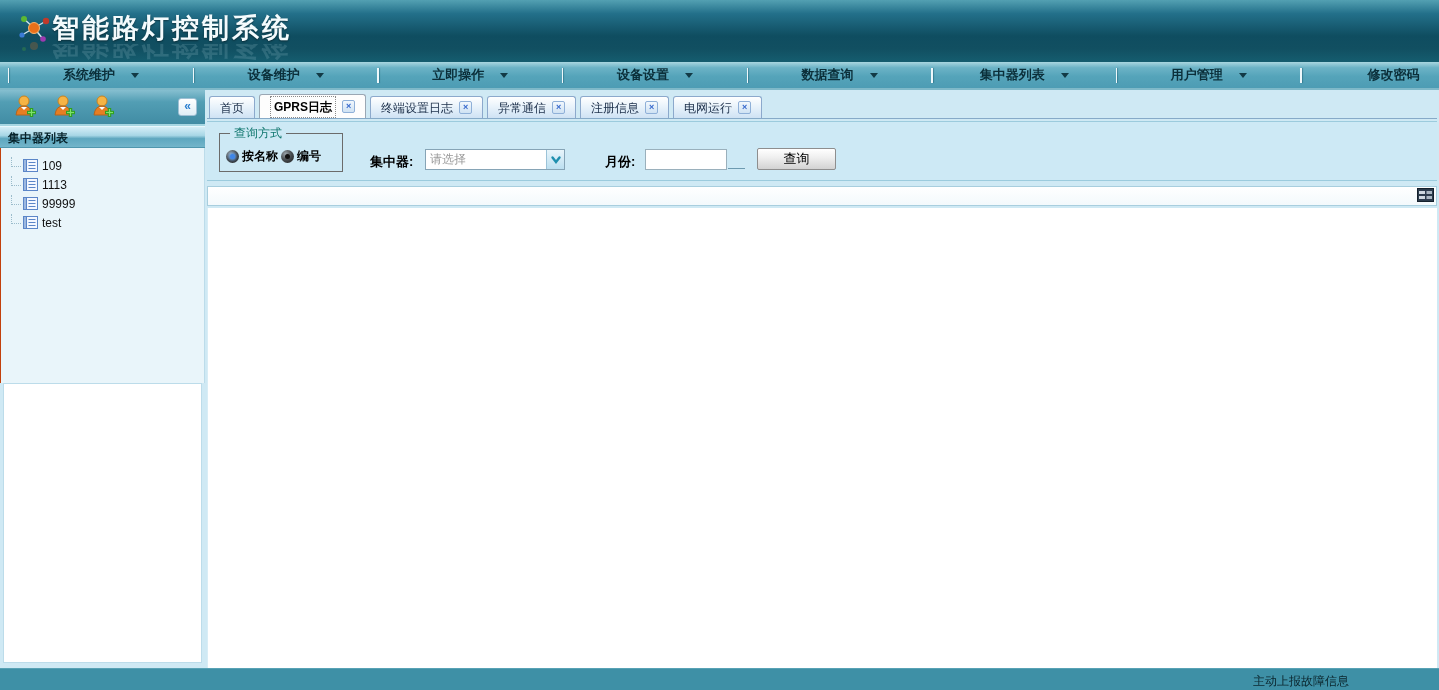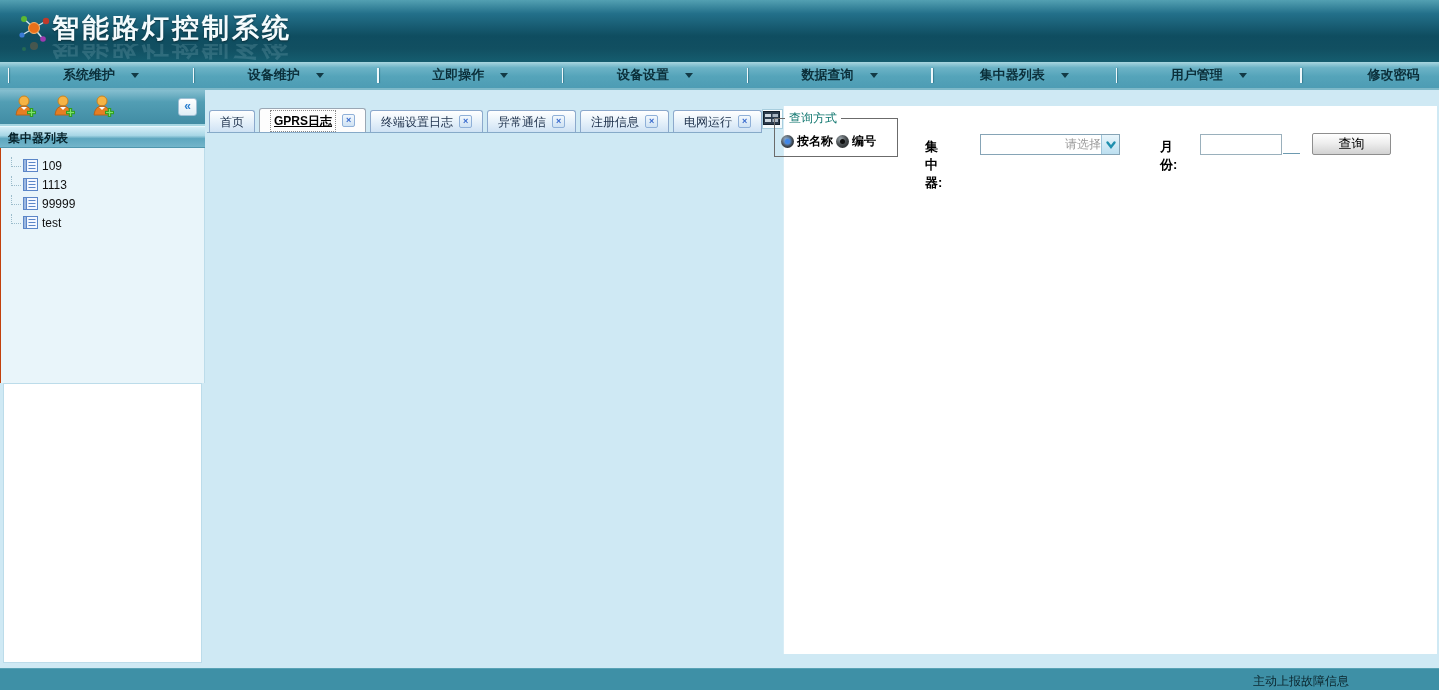--- a/index.html
+++ b/index.html
@@ -42,48 +42,48 @@
     background:linear-gradient(180deg,#d5eef7 0%,#a8d7e6 42%,#5ea7bf 58%,#73b5ca 100%);
     border-top:1px solid #e8f7fc; border-bottom:1px solid #4f96ad; }
   .tree-area { height:235px; background:#e9f5fa; padding:8px 0 0 10px; border-left:1px solid #c2410c; border-right:1px solid #bcdcea; }
   .tree-item { display:flex; align-items:center; height:19px; color:#111; cursor:pointer; }
   .tree-item::before { content:""; display:inline-block; width:9px; height:9px; margin-right:2px;
     border-left:1px dotted #9bbccb; border-bottom:1px dotted #9bbccb; margin-bottom:8px; }
   .tree-item svg { margin-right:4px; flex:none; }
   .group-panel { flex:1; background:#ffffff; border:1px solid #bcdcea; margin:0 3px 5px 3px; }
 
   
-  .content { flex:1; display:flex; flex-direction:row; padding:14px 2px; }
+  .content { flex:1; display:flex; flex-direction:column; padding:0 2px; }
   .tabstrip { height:29px; display:flex; align-items:flex-end; gap:4px; padding:3px 0 0 2px;
     border-bottom:1px solid #86aac8; }
   .tab { height:22px; line-height:20px; display:flex; align-items:center; padding:0 10px;
     background:linear-gradient(180deg,#ffffff 0%,#e9f3fb 45%,#cfe2f4 100%);
     border:1px solid #8ca9cc; border-bottom:none; border-radius:3px 3px 0 0;
     color:#1c2f4a; cursor:pointer; white-space:nowrap; }
   .tab.active { background:#fdfdfd; border-color:#9aa7b4; font-weight:bold; color:#000; height:24px; }
-  .tab.active .tab-label { border:1px dotted #8a8a8a; padding:0 3px;text-decoration:underline; }
+  .tab.active .tab-label { border:1px dotted #8a8a8a; padding:0 3px; }
   .tab-close { width:13px; height:13px; margin-left:6px; font-size:9px; line-height:11px; font-weight:bold;
     text-align:center; color:#3366cc; background:linear-gradient(180deg,#f2f8fd,#cfe2f3);
     border:1px solid #8fb0d8; border-radius:2px; cursor:pointer; }
 
   
   .query-panel { position:relative; height:60px; margin-top:2px; background:#cde9f5;
     border-top:1px solid #9ccbdd; border-bottom:1px solid #9ccbdd; }
   .qp-fieldset { position:absolute; left:12px; top:3px; width:124px; height:47px;
     border:1px solid #6b6b6b; padding:6px 6px 0 6px; }
   .qp-fieldset legend { color:#0f766e; padding:0 4px; margin-left:4px; font-size:12px; }
   .radio-row { display:flex; align-items:center; gap:3px; font-weight:bold; color:#000; }
   .radio { width:13px; height:13px; border-radius:50%; flex:none;
     background:radial-gradient(circle at 35% 30%,#9aa4aa 0%,#4a4f52 45%,#17191a 100%);
     display:flex; align-items:center; justify-content:center; cursor:pointer; }
   .radio .dot { width:5px; height:5px; border-radius:50%; background:#101010; }
   .radio.checked .dot { background:#3f86e8; box-shadow:0 0 3px 1px #5fa0f0; }
   .qp-label { position:absolute; top:31px; font-weight:bold; color:#000; font-size:13px; }
   .combo { position:absolute; left:218px; top:27px; width:140px; height:21px; background:#fff;
-    border:1px solid #86a4b6; display:flex; align-items:center; cursor:pointer;text-align:right; }
+    border:1px solid #86a4b6; display:flex; align-items:center; cursor:pointer; }
   .combo-text { flex:1; padding-left:4px; color:#9a9a9a; }
   .combo-trigger { width:18px; height:100%; border-left:1px solid #9cc3d8;
     background:linear-gradient(180deg,#e8f5fb,#bcdff0); display:flex; align-items:center; justify-content:center; }
   .month-input { position:absolute; left:438px; top:27px; width:82px; height:21px;
     border:1px solid #9ab0bc; padding:0 3px; font-size:12px; }
   .month-underline { position:absolute; left:521px; top:46px; width:17px; border-bottom:1px solid #6d9ab0; }
   .search-btn { position:absolute; left:550px; top:26px; width:79px; height:22px;
     background:linear-gradient(180deg,#ffffff 0%,#eeeeee 45%,#d2d2d2 100%);
     border:1px solid #8e8e8e; border-radius:2px; font-size:13px; color:#000; cursor:pointer; }
 

